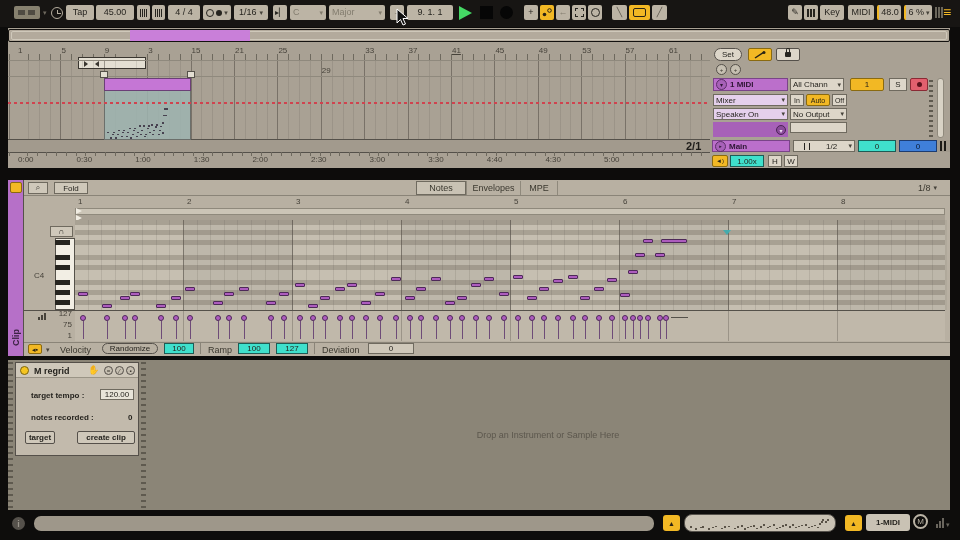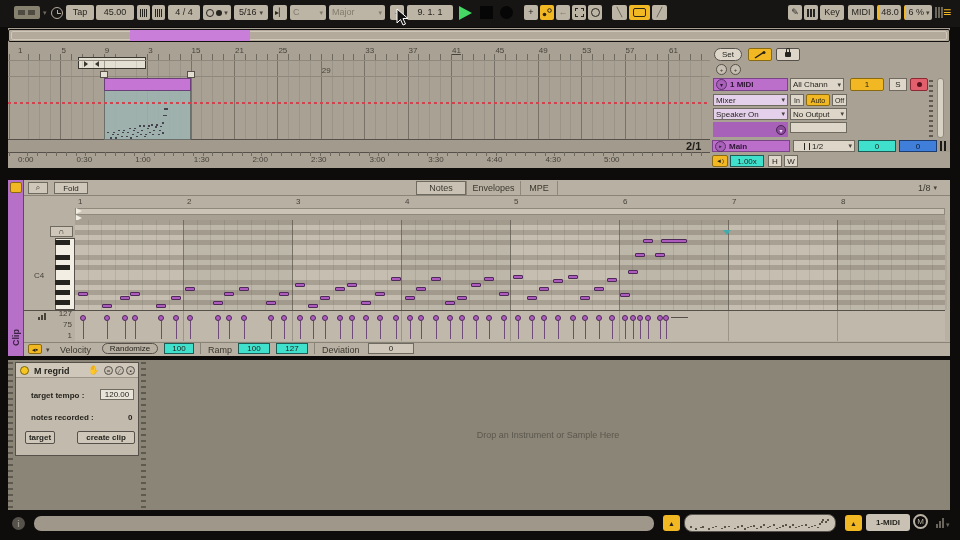--- a/index.html
+++ b/index.html
@@ -59,21 +59,21 @@
 
   <div class="abs btn" style="left:168px;top:5px;width:32px;height:15px;">4 / 4</div>
 
   <div class="abs btn" style="left:203px;top:5px;width:28px;height:15px;gap:2px;">
     <span style="width:6px;height:6px;border:1px solid #26241f;border-radius:50%;"></span>
     <span style="width:6px;height:6px;background:#26241f;border-radius:50%;"></span>
     <span class="tick-caret">▾</span>
   </div>
 
   <div class="abs btn" style="left:234px;top:5px;width:34px;height:15px;gap:3px;">
-    <span>5/16</span>
+    <span>1/16</span>
       <span class="tick-caret">▾</span>
   </div>
 
   <div class="abs btn" style="left:273px;top:5px;width:14px;height:15px;">
     <span style="font-size:8px;">▸▏</span>
   </div>
 
   <div class="abs btn" style="left:290px;top:5px;width:36px;height:15px;color:#827c6e;justify-content:space-between;padding:0 3px;">
     <span>C</span>
       <span class="tick-caret" style="color:#827c6e;">▾</span>
@@ -264,21 +264,21 @@
   <div class="abs dash-v" style="left:929px;top:80px;width:4px;height:57px;"></div>
   <div class="abs" style="left:937px;top:78px;width:7px;height:60px;background:#d8d2c5;border:1px solid #8f897c;border-radius:3px;"></div>
 
   <div class="abs" style="left:8px;top:140px;width:942px;height:12px;background:#a29a8d;"></div>
   <div class="abs" style="left:686px;top:140px;font-size:11px;font-weight:bold;color:#1e1c19;">2/1</div>
   <div class="abs purple" style="left:712px;top:140px;width:78px;height:12px;display:flex;align-items:center;gap:3px;padding:0 2px;border:1px solid #7a4488;">
     <span class="circlebtn" style="width:9px;height:9px;background:#a761b8;border-color:#5c2f68;color:#2e1535;font-size:5px;">▸</span>
     <b style="font-size:8px;color:#2e1535;">Main</b>
   </div>
   <div class="abs box" style="left:793px;top:140px;width:62px;height:12px;justify-content:space-between;">
-    <span style="display:flex;gap:2px;align-items:center;padding-left:8px;">
+    <span style="display:flex;gap:16px;align-items:center;padding-left:8px;">
         <span style="width:4px;height:7px;border-left:1px solid #26241f;border-right:1px solid #26241f;"></span>
         <span>1/2</span>
       </span>
     <span class="tick-caret">▾</span>
   </div>
   <div class="abs cyan" style="left:858px;top:140px;width:38px;height:12px;">0</div>
   <div class="abs blue" style="left:899px;top:140px;width:38px;height:12px;">0</div>
   <div class="abs" style="left:940px;top:141px;display:flex;gap:2px;">
     <span style="width:2px;height:10px;background:#1c1a17;"></span>
       <span style="width:2px;height:10px;background:#1c1a17;"></span>

